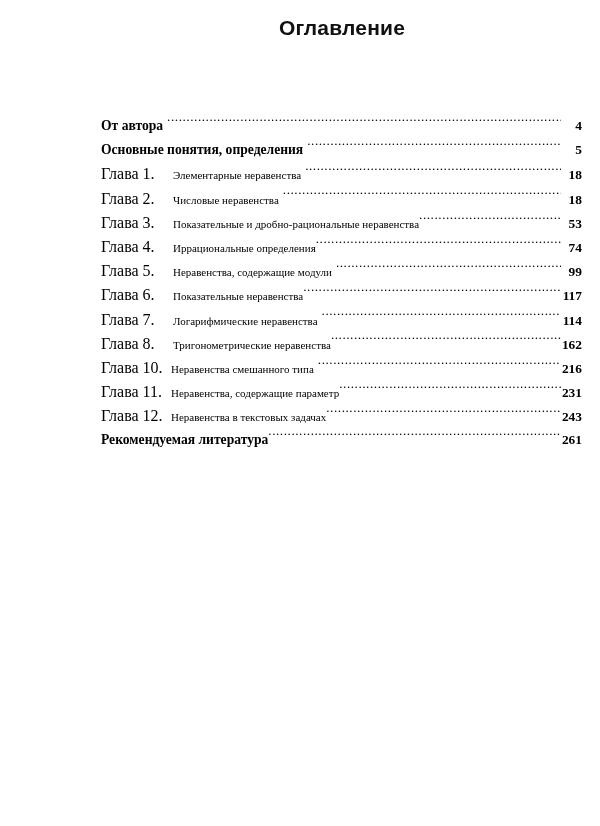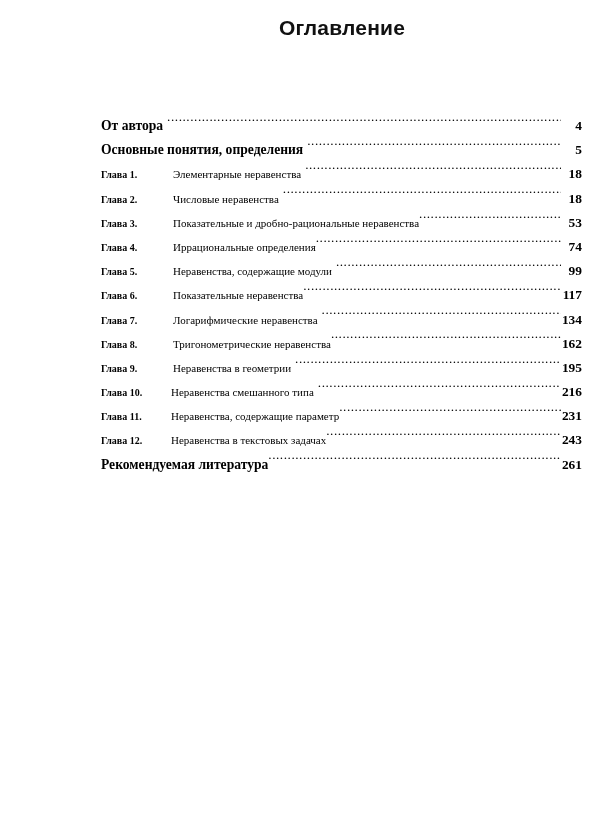--- a/index.html
+++ b/index.html
@@ -56,22 +56,22 @@
     width: 100%;
     height: 24.2px;
     font-size: 13.2px;
     line-height: 24.2px;
     white-space: nowrap;
   }
 
   
   .toc-num {
     flex: 0 0 auto;
-    font-weight: bold;
-    font-size: 10px;
+    font-weight: normal;
+    font-size: 16px;
   }
   .toc-row.wide-num .toc-num {
     width: 70px;
   }
   .toc-row.narrow-num .toc-num {
     width: 72px;
   }
 
   
   .toc-label {
@@ -182,35 +182,28 @@
         <span class="toc-label">Показательные неравенства</span>
         <span class="toc-gap"></span>
         <span class="toc-leader"></span>
         <span class="toc-page">117</span>
       </div>
       <div class="toc-row narrow-num">
         <span class="toc-num">Глава 7.</span>
         <span class="toc-label">Логарифмические неравенства</span>
         <span class="toc-gap"></span>
         <span class="toc-leader"></span>
-        <span class="toc-page">134</span>
+        <span class="toc-page">114</span>
       </div>
       <div class="toc-row tight narrow-num">
         <span class="toc-num">Глава 8.</span>
         <span class="toc-label">Тригонометрические неравенства</span>
         <span class="toc-gap"></span>
         <span class="toc-leader"></span>
         <span class="toc-page">162</span>
-      </div>
-      <div class="toc-row narrow-num">
-        <span class="toc-num">Глава 9.</span>
-        <span class="toc-label">Неравенства в геометрии</span>
-        <span class="toc-gap"></span>
-        <span class="toc-leader"></span>
-        <span class="toc-page">195</span>
       </div>
       <div class="toc-row wide-num">
         <span class="toc-num">Глава 10.</span>
         <span class="toc-label">Неравенства смешанного типа</span>
         <span class="toc-gap"></span>
         <span class="toc-leader"></span>
         <span class="toc-page">216</span>
       </div>
       <div class="toc-row tight wide-num">
         <span class="toc-num">Глава 11.</span>

